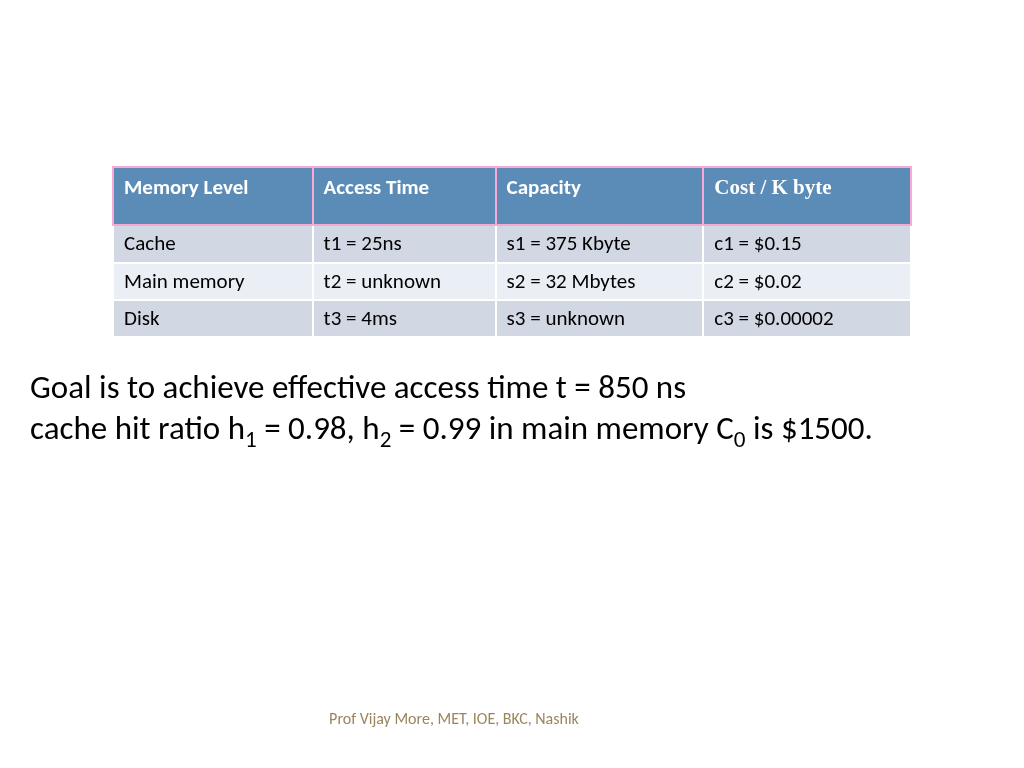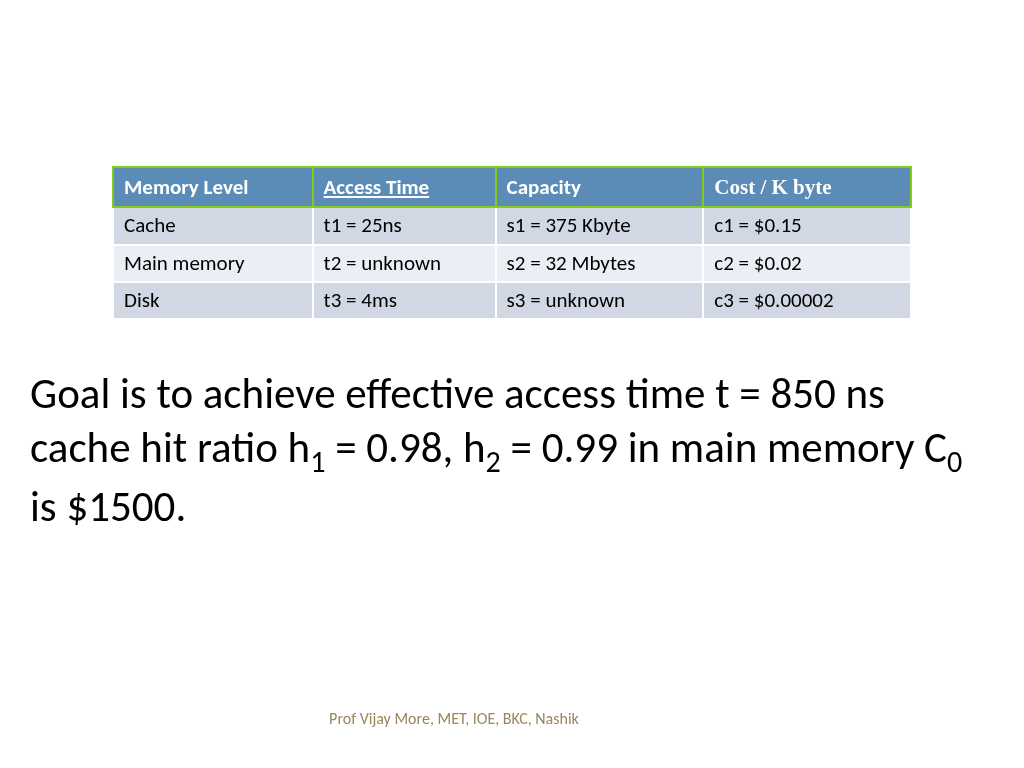--- a/index.html
+++ b/index.html
@@ -34,48 +34,48 @@
     width: 800px;
     border-collapse: collapse;
     font-size: 21px;
   }
   .table th {
     background: #5b8cb8;
     color: #ffffff;
     font-weight: bold;
     text-align: left;
     vertical-align: top;
-    padding: 6px 10px 6px 10px;
-    border: 2px solid #84cc16;
+    padding: 6px 10px 24px 10px;
+    border: 2px solid #f9a8d4;
     line-height: 1.25;
   }
   .table td {
     color: #000000;
     text-align: left;
     vertical-align: top;
     padding: 4px 4px 4px 10px;
     border: 2px solid #ffffff;
     line-height: 1.3;
   }
   .table tbody tr:nth-child(odd) td {
     background: #d1d7e3;
   }
   .table tbody tr:nth-child(even) td {
     background: #eaeef5;
   }
   .col-level { width: 200px; }
-  .col-access { width: 180px; text-decoration: underline; }
+  .col-access { width: 180px; }
   .col-capacity { width: 210px; }
   .col-cost { width: 210px; font-family: Liberation Serif, serif; }
   .goal-block {
     position: absolute;
     left: 30px;
     top: 367px;
     width: 960px;
-    font-size: 43px;
+    font-size: 33px;
     line-height: 1.25;
     color: #000000;
   }
   sub { font-size: 0.7em; }
   .footer {
     position: absolute;
     bottom: 40px;
     left: 0;
     width: 908px;
     text-align: center;

